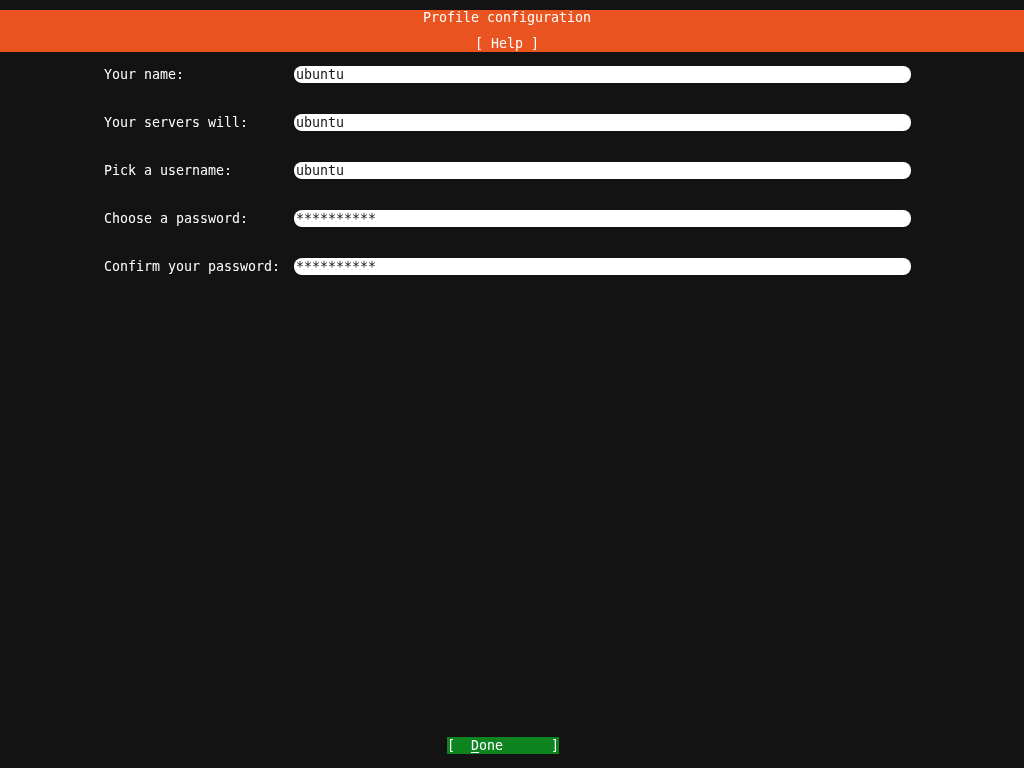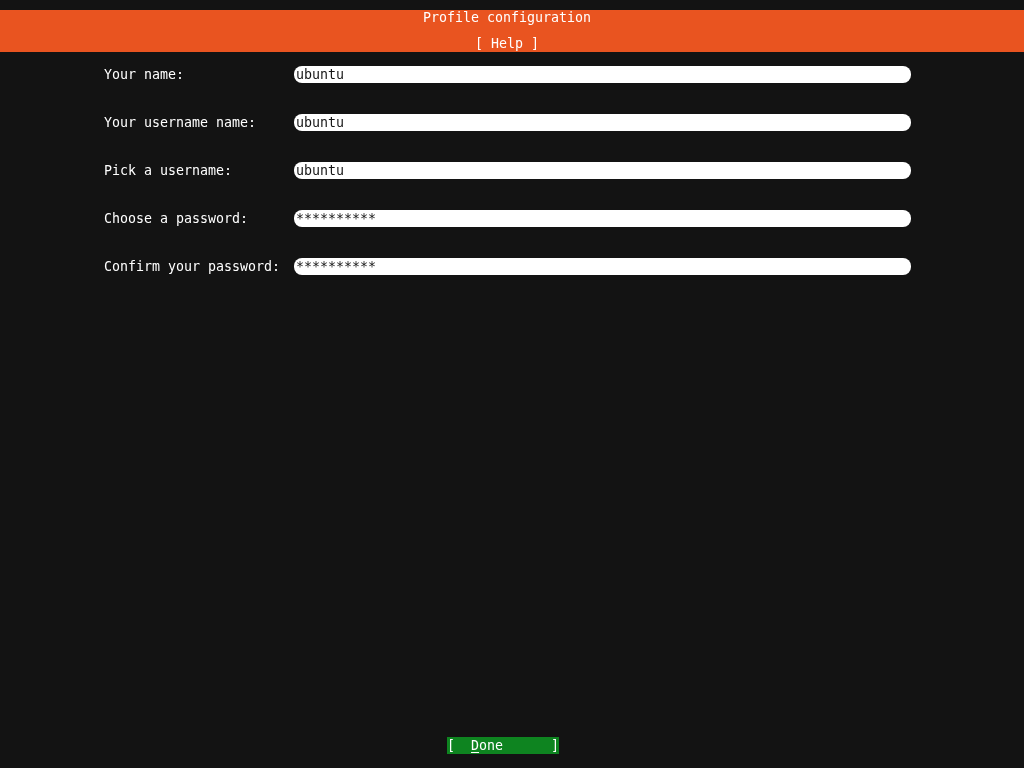--- a/index.html
+++ b/index.html
@@ -131,21 +131,21 @@
 
   <div class="form-row-wrap">
     <div class="form-row">
       <span class="form-label">Your name:</span>
       <input class="form-input" type="text" spellcheck="false" value="ubuntu" style="">
     </div>
   </div>
 
   <div class="form-row-wrap">
     <div class="form-row">
-      <span class="form-label">Your username name:</span>
+      <span class="form-label">Your servers will:</span>
       <input class="form-input" type="text" spellcheck="false" value="ubuntu" style="">
     </div>
   </div>
 
   <div class="form-row-wrap">
     <div class="form-row">
       <span class="form-label">Pick a username:</span>
       <input class="form-input" type="text" spellcheck="false" value="ubuntu" style="">
     </div>
   </div>

